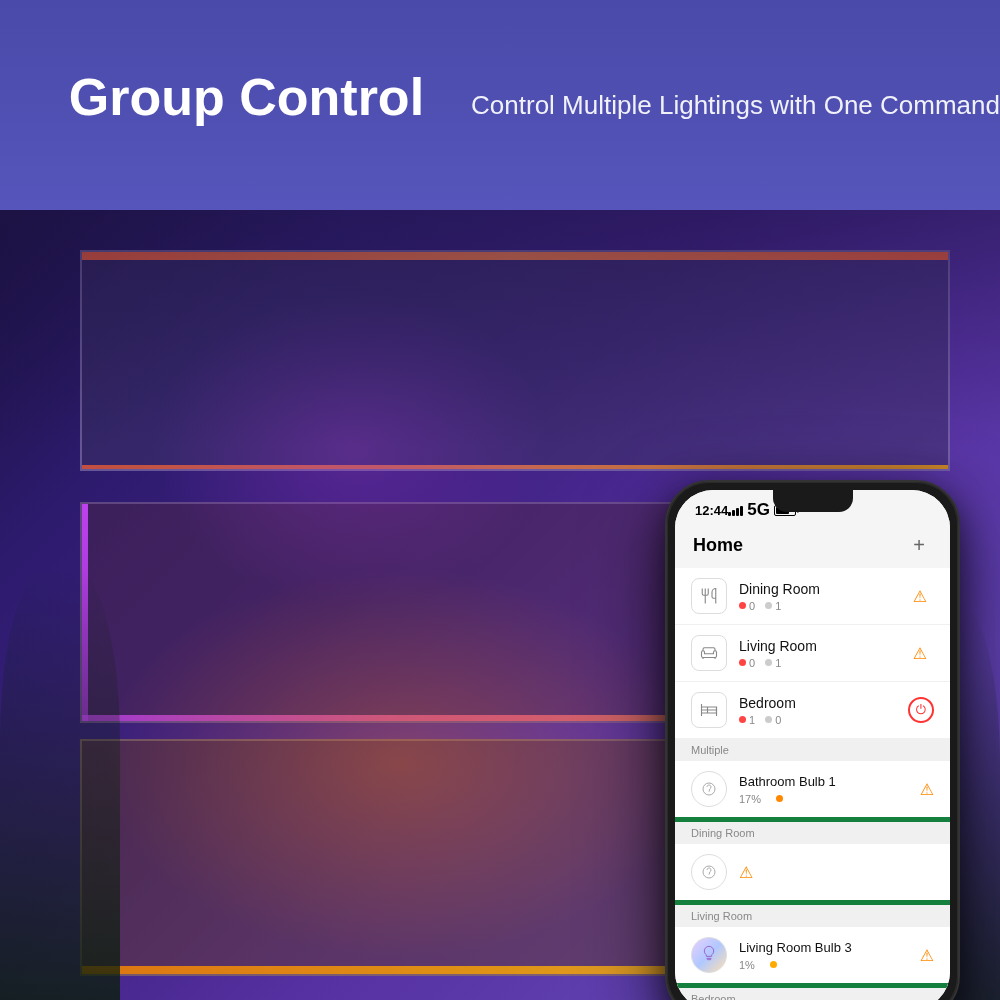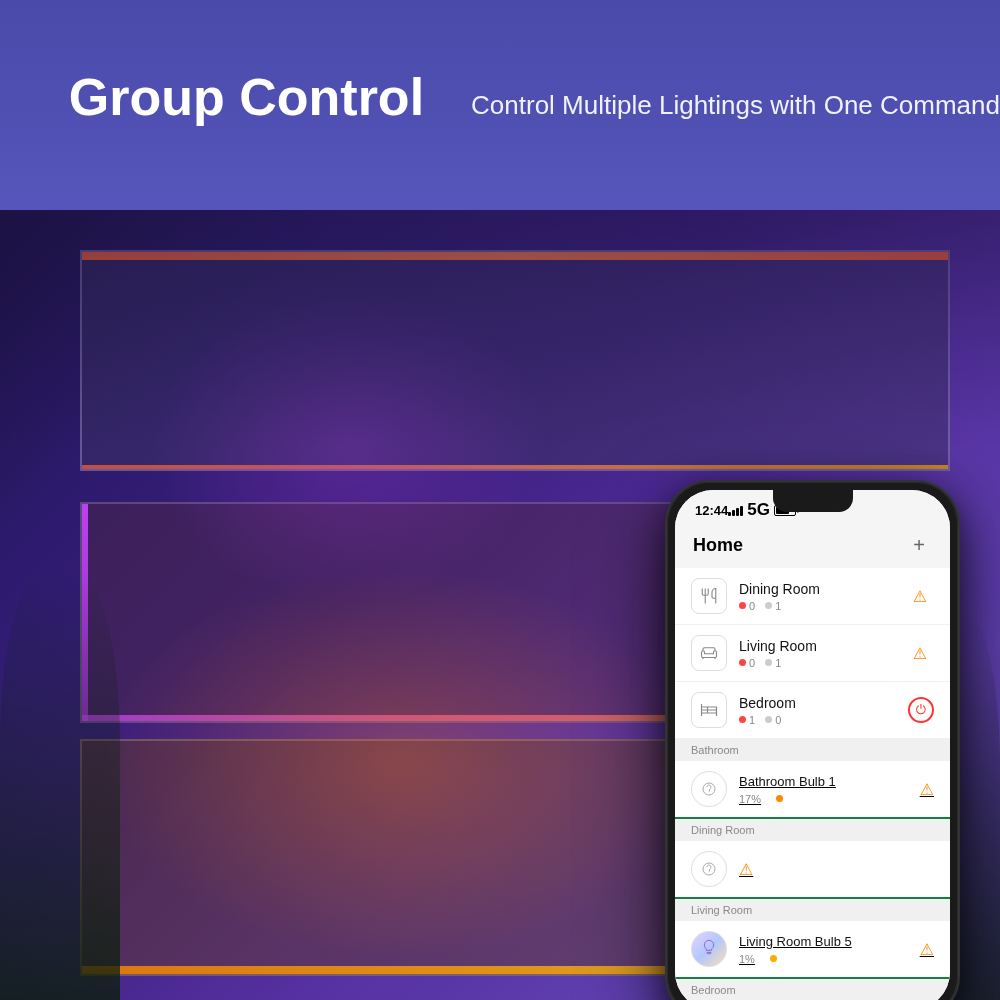--- a/index.html
+++ b/index.html
@@ -423,22 +423,21 @@
       color: #888;
       font-weight: 500;
     }
 
     
     .bulb-item {
       display: flex;
       align-items: center;
       padding: 10px 16px;
       background: #fff;
-      border-bottom: 2px solid #15803d;
-      text-decoration: underline;
+      border-bottom: 5px solid #15803d;
     }
 
     .bulb-icon {
       width: 36px;
       height: 36px;
       border: 1.5px solid #ddd;
       border-radius: 50%;
       display: flex;
       align-items: center;
       justify-content: center;
@@ -617,21 +616,21 @@
                 <div class="device-count">
                   <div class="device-dot dot-gray"></div>
                   <span>0</span>
                 </div>
               </div>
             </div>
             <div class="room-action" style="width:26px;height:26px;border:2px solid #ff3333;border-radius:50%;display:flex;align-items:center;justify-content:center;color:#ff3333;font-size:13px;">⏻</div>
           </div>
         </div>
 
-        <div class="section-divider">Bathroom</div>
+        <div class="section-divider">Multiple</div>
         <div class="bulb-item">
           <div class="bulb-icon">
             <svg width="16" height="16" viewBox="0 0 24 24" fill="none" stroke="#aaa" stroke-width="1.5">
               <circle cx="12" cy="12" r="9"></circle>
               <path d="M9 9c0-1.66 1.34-3 3-3s3 1.34 3 3c0 1.2-.7 2.24-1.7 2.76L12 16"></path>
               <line x1="12" y1="19" x2="12" y2="19.01"></line>
             </svg>
           </div>
           <div class="bulb-info">
             <div class="bulb-name">Bathroom Bulb 1</div>
@@ -656,21 +655,21 @@
 
         <div class="section-divider">Living Room</div>
         <div class="bulb-item">
           <div class="bulb-icon colored" style="background: linear-gradient(135deg, #e8d0ff 0%, #b0c8ff 50%, #ffe0b0 100%); border-color: #ddd;">
             <svg width="16" height="22" viewBox="0 0 24 30" fill="none" stroke="#9966cc" stroke-width="1.5">
               <path d="M9 21c0 .55.45 1 1 1h4c.55 0 1-.45 1-1v-1H9v1z"></path>
               <path d="M12 2C8.13 2 5 5.13 5 9c0 2.38 1.19 4.47 3 5.74V17h8v-2.26C17.81 13.47 19 11.38 19 9c0-3.87-3.13-7-7-7z"></path>
             </svg>
           </div>
           <div class="bulb-info">
-            <div class="bulb-name">Living Room Bulb 5</div>
+            <div class="bulb-name">Living Room Bulb 3</div>
             <div class="bulb-status">
               <span>1%</span>
               <div class="status-dot" style="background:#ffaa00;"></div>
             </div>
           </div>
           <div class="bulb-action">⚠</div>
         </div>
 
         <div class="section-divider">Bedroom</div>
 

